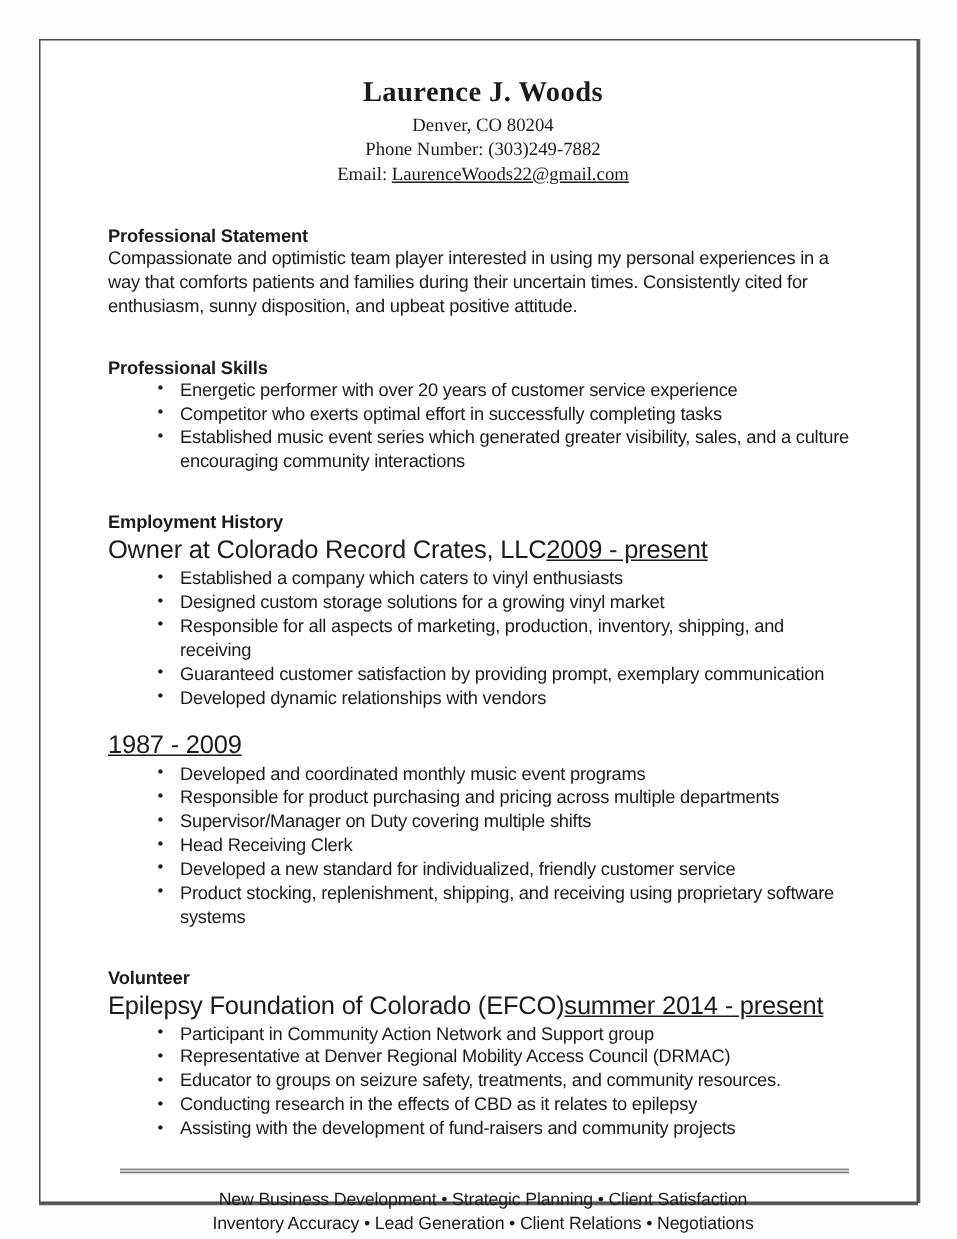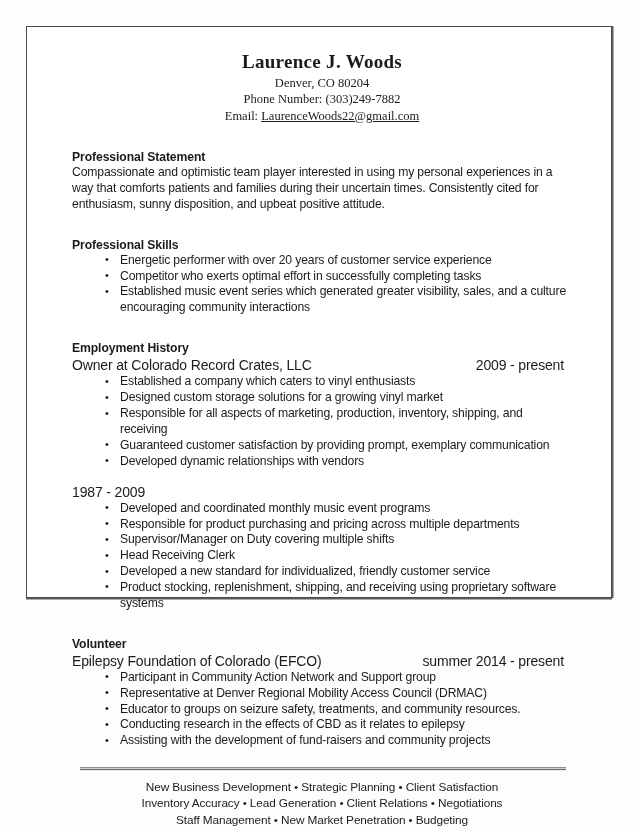--- a/index.html
+++ b/index.html
@@ -16,21 +16,21 @@
     color: #1b1b1b;
     -webkit-font-smoothing: antialiased;
   }
 
   
   #page-sheet {
     position: absolute;
     left: 26px;
     top: 26px;
     width: 586px;
-    height: 572px;
+    height: 776px;
     background: #ffffff;
     border: 1px solid #4a4a4a;
     box-shadow: 1.5px 0 0 #5c5c5c, 0 1.5px 0 #5c5c5c;
     box-sizing: border-box;
   }
 
   #doc-body {
     position: absolute;
     left: 45px;
     top: 22px;
@@ -64,27 +64,26 @@
     margin-bottom: 1px;
   }
   .statement-text {
     font-size: 12.2px;
     line-height: 1.30;
     letter-spacing: -0.15px;
   }
 
   .entry-header {
     display: flex;
-    justify-content: space-between;
     align-items: baseline;
-    font-size: 14px;
+    font-size: 17px;
     letter-spacing: -0.15px;
     line-height: 1.30;
   }
-  .entry-dates { white-space: nowrap; padding-right: 8px; }
+  .entry-dates { white-space: nowrap; padding-right: 8px; text-decoration: underline; }
 
   ul.bullets {
     list-style: none;
     margin: 0;
     padding: 0;
   }
   ul.bullets > li {
     position: relative;
     padding-left: 48px;
     font-size: 12.2px;

